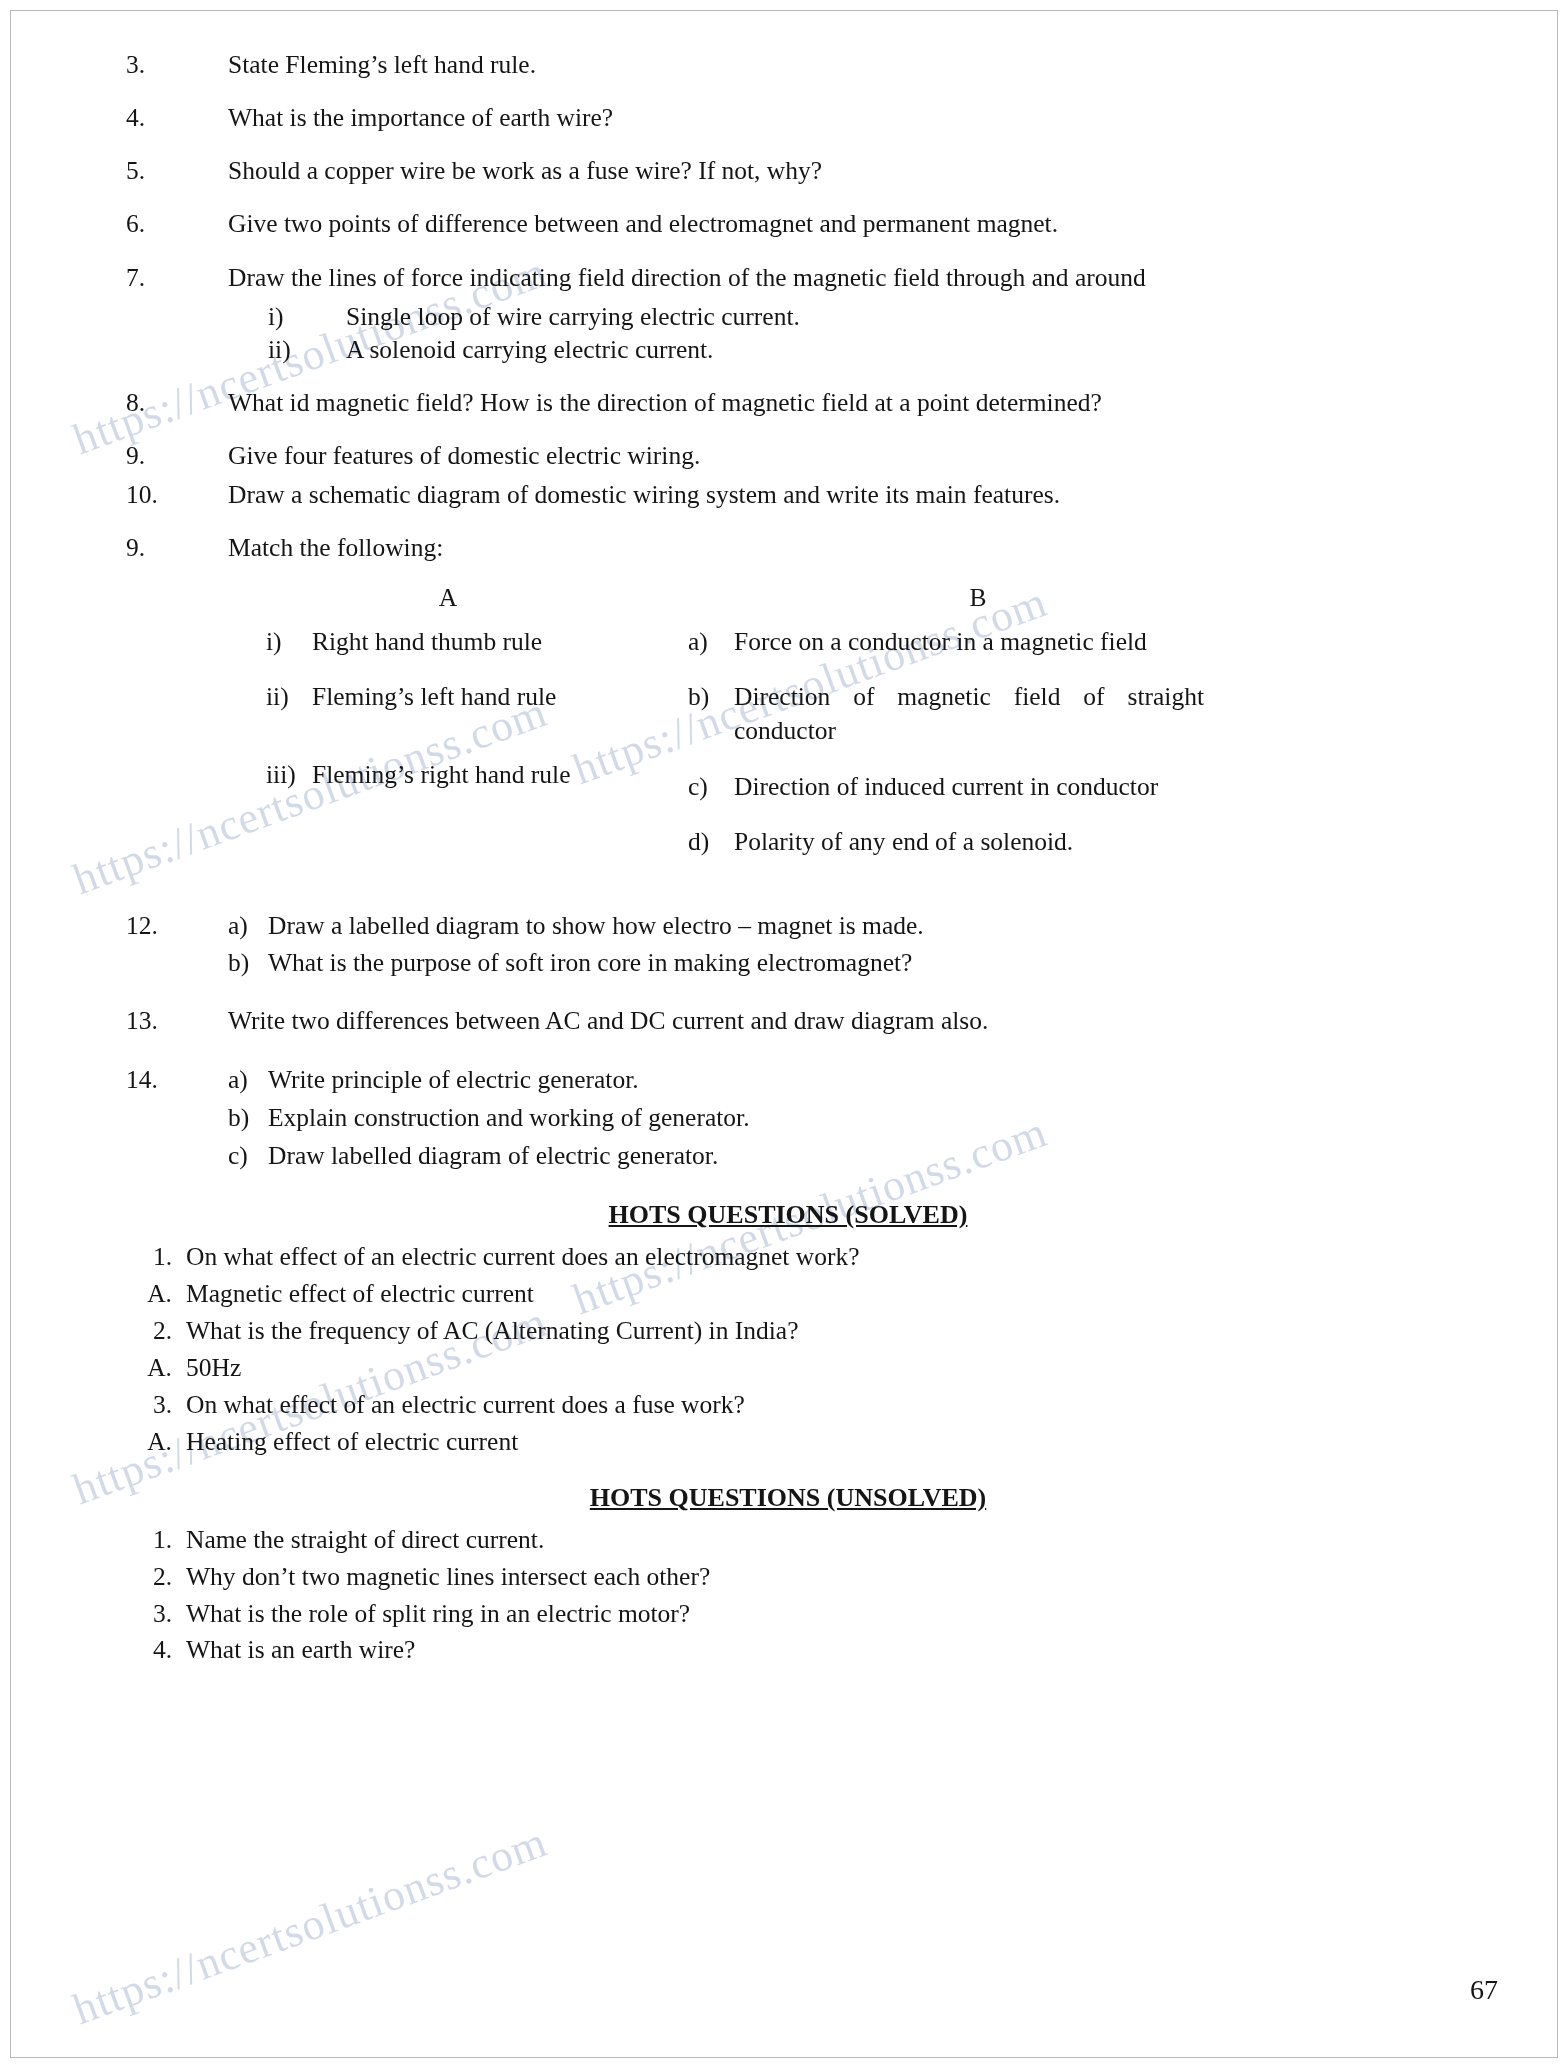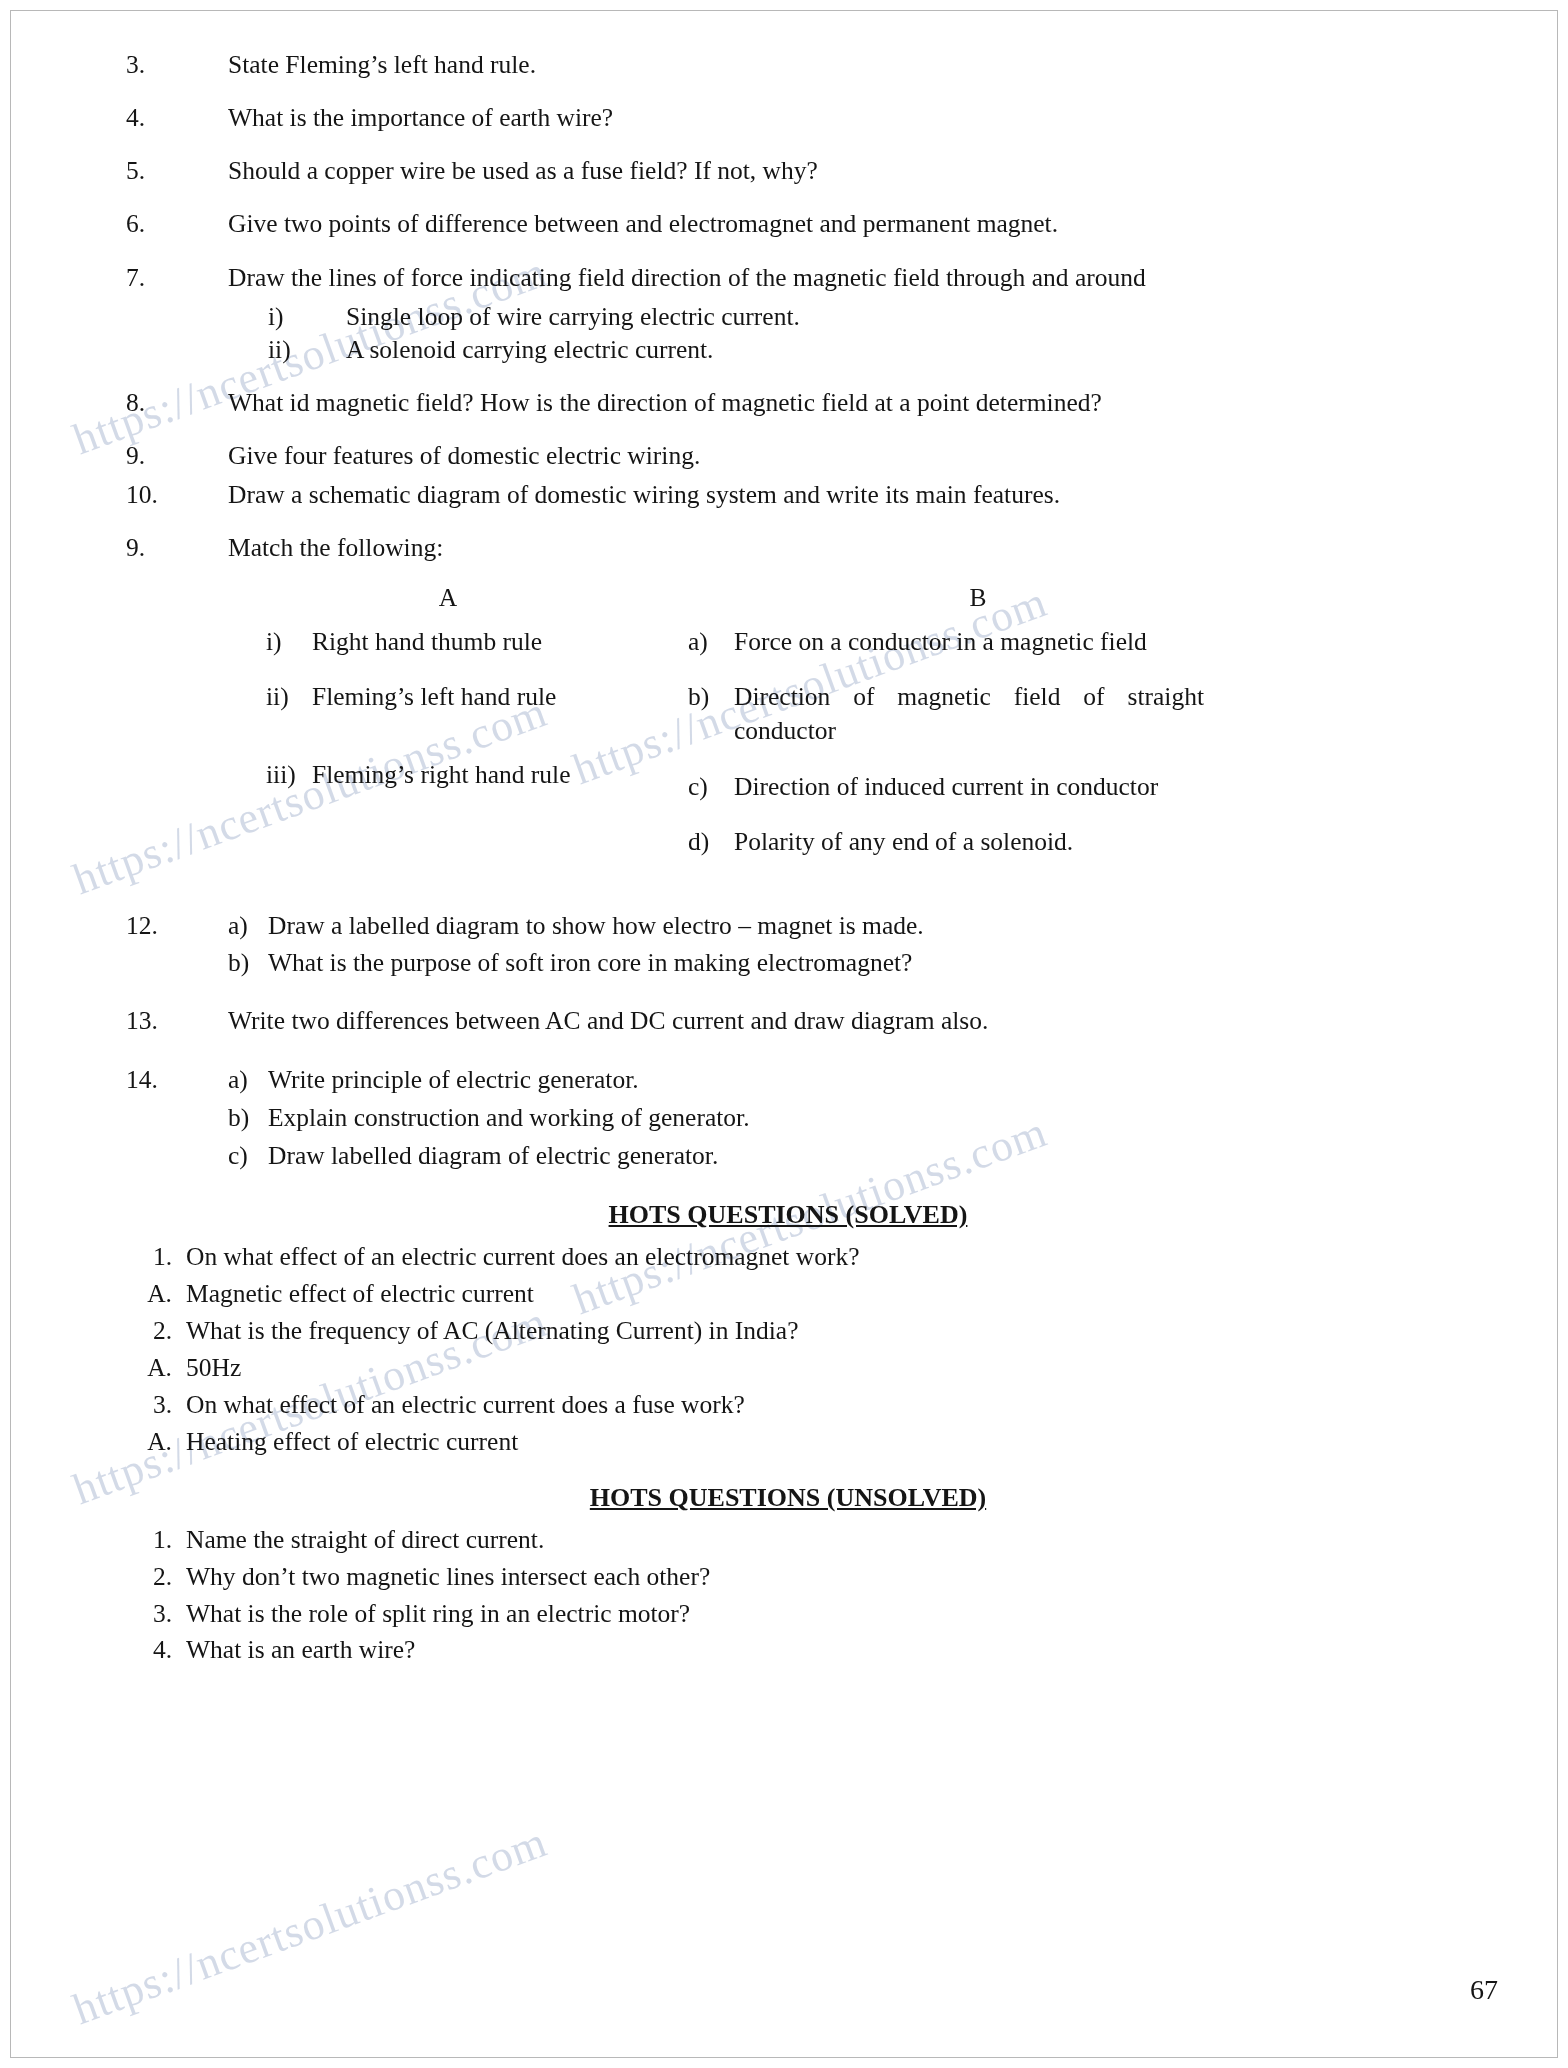--- a/index.html
+++ b/index.html
@@ -206,21 +206,21 @@
       <div class="qtext">State Fleming’s left hand rule.</div>
     </div>
 
     <div class="qrow">
       <div class="qnum">4.</div>
       <div class="qtext">What is the importance of earth wire?</div>
     </div>
 
     <div class="qrow">
       <div class="qnum">5.</div>
-      <div class="qtext">Should a copper wire be used as a fuse field? If not, why?</div>
+      <div class="qtext">Should a copper wire be work as a fuse wire? If not, why?</div>
     </div>
 
     <div class="qrow">
       <div class="qnum">6.</div>
       <div class="qtext">Give two points of difference between and electromagnet and permanent magnet.</div>
     </div>
 
     <div class="qrow tight">
       <div class="qnum">7.</div>
       <div class="qtext">Draw the lines of force indicating field direction of the magnetic field through and around</div>

